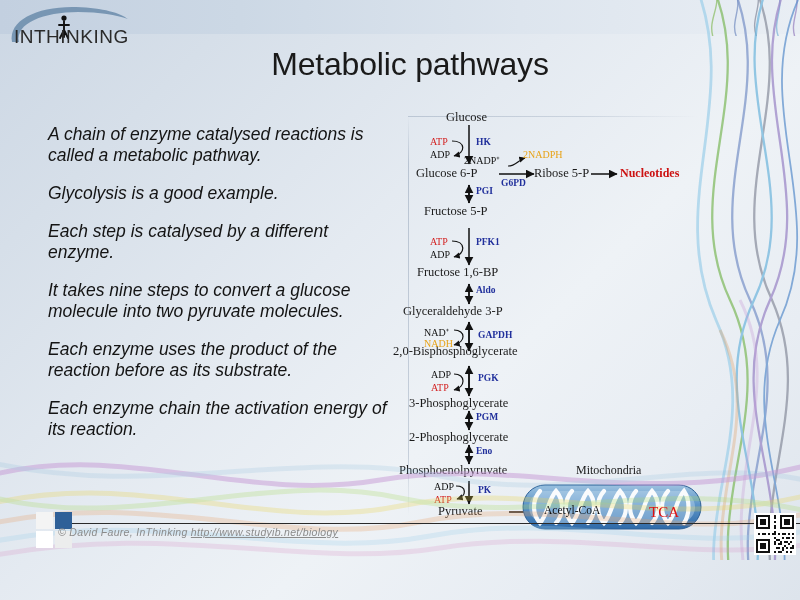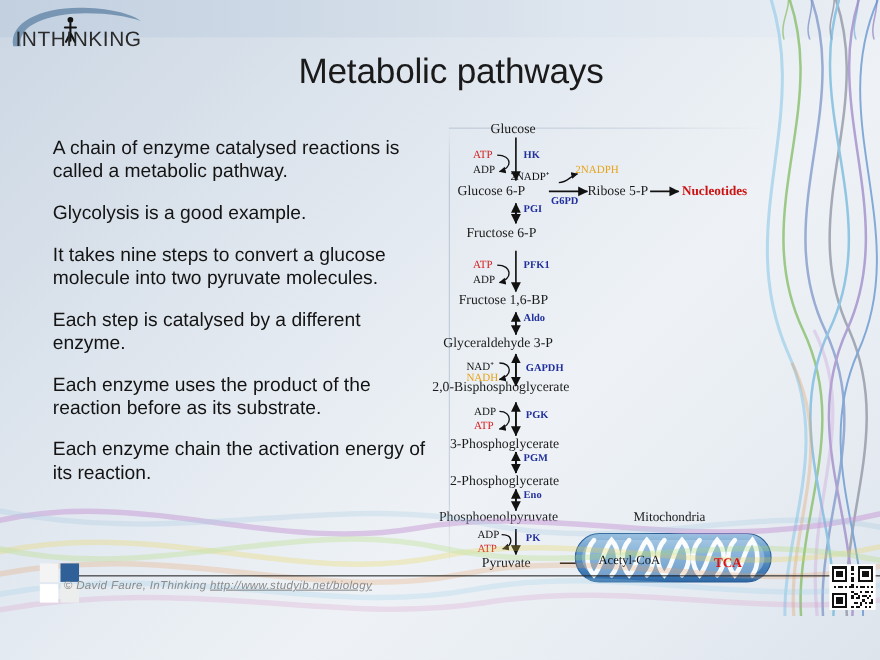--- a/index.html
+++ b/index.html
@@ -49,20 +49,21 @@
   }
 
   
   #bullets {
     position: absolute; left: 48px; top: 124px; width: 340px;
   }
   .bullet {
     font-size: 17.5px; line-height: 21px;
     color: #141414; margin-bottom: 17px;
     font-family: "Liberation Sans", sans-serif;
+    font-style: italic;
   }
 
   
   #diagram {
     position: absolute; left: 404px; top: 108px;
     width: 300px; height: 425px;
     font-family: "Liberation Serif", serif;
   }
   #diagram .edge-v {
     position: absolute; left: 4px; top: 8px; width: 1px; height: 400px;
@@ -97,21 +98,21 @@
   }
   .mito-label {
     position: absolute; font-size: 12px; color: #1b1b1b; white-space: nowrap;
     font-family: "Liberation Serif", serif;
   }
   .acetyl {
     position: absolute; font-size: 11.5px; color: #111; white-space: nowrap;
     font-family: "Liberation Serif", serif; z-index: 5;
   }
   .tca {
-    position: absolute; font-size: 12px; font-weight: bold; color: #e01010;
+    position: absolute; font-size: 15px; font-weight: normal; color: #e01010;
     white-space: nowrap; font-family: "Liberation Serif", serif; z-index: 5;
   }
   #arrows { position: absolute; left: 0; top: 0; width: 300px; height: 425px; }
   #mito { position: absolute; left: 118px; top: 374px; width: 180px; height: 50px; }
 
   
   #footer-rule {
     position: absolute; left: 58px; bottom: 36px; width: 890px; height: 1px;
     background: #2a2a2a;
   }
@@ -153,22 +154,22 @@
     <circle cx="56" cy="14" r="2.6" fill="#111"></circle>
     <path d="M56,17 L56,33 M51,21 L61,21 M56,26 L52,34 M56,26 L60,34" stroke="#111" stroke-width="1.9" fill="none" stroke-linecap="round"></path>
   </svg>
   <div id="logo-text">INTHINKING</div>
 
   <div id="page-title">Metabolic pathways</div>
 
   <div id="bullets">
     <div class="bullet">A chain of enzyme catalysed reactions is called a metabolic pathway.</div>
     <div class="bullet">Glycolysis is a good example.</div>
+    <div class="bullet">Each step is catalysed by a different enzyme.</div>
     <div class="bullet">It takes nine steps to convert a glucose molecule into two pyruvate molecules.</div>
-    <div class="bullet">Each step is catalysed by a different enzyme.</div>
     <div class="bullet">Each enzyme uses the product of the reaction before as its substrate.</div>
     <div class="bullet">Each enzyme chain the activation energy of its reaction.</div>
   </div>
 
   <div id="diagram">
     <div class="edge-v"></div>
     <div class="edge-h"></div>
 
     <svg id="arrows" viewBox="0 0 300 425">
       <defs>
@@ -237,21 +238,21 @@
         <path d="M18,9 C10,18 10,32 18,41 C26,32 26,18 34,9 C42,18 42,32 34,41"></path>
         <path d="M50,9 C42,18 42,32 50,41 C58,32 58,18 66,9 C74,18 74,32 66,41"></path>
         <path d="M82,9 C74,18 74,32 82,41 C90,32 90,18 98,9 C106,18 106,32 98,41"></path>
         <path d="M114,9 C106,18 106,32 114,41 C122,32 122,18 130,9 C138,18 138,32 130,41"></path>
         <path d="M146,9 C138,18 138,32 146,41 C154,32 154,18 162,9 C168,18 168,32 162,41"></path>
       </g>
     </svg>
 
     <div class="met" style="left:42px;  top:2px;">Glucose</div>
     <div class="met" style="left:12px;  top:58px;">Glucose 6-P</div>
-    <div class="met" style="left:20px;  top:96px;">Fructose 6-P</div>
+    <div class="met" style="left:20px;  top:96px;">Fructose 5-P</div>
     <div class="met" style="left:13px;  top:157px;text-align:right;">Fructose 1,6-BP</div>
     <div class="met" style="left:-1px;  top:196px;">Glyceraldehyde 3-P</div>
     <div class="met" style="left:-11px; top:236px;">2,0-Bisphosphoglycerate</div>
     <div class="met" style="left:5px;   top:288px;">3-Phosphoglycerate</div>
     <div class="met" style="left:5px;   top:322px;">2-Phosphoglycerate</div>
     <div class="met" style="left:-5px;  top:355px;">Phosphoenolpyruvate</div>
     <div class="met" style="left:34px;  top:396px;">Pyruvate</div>
     <div class="met" style="left:130px; top:58px;">Ribose 5-P</div>
 
     <div class="prod" style="left:216px; top:58px;">Nucleotides</div>

